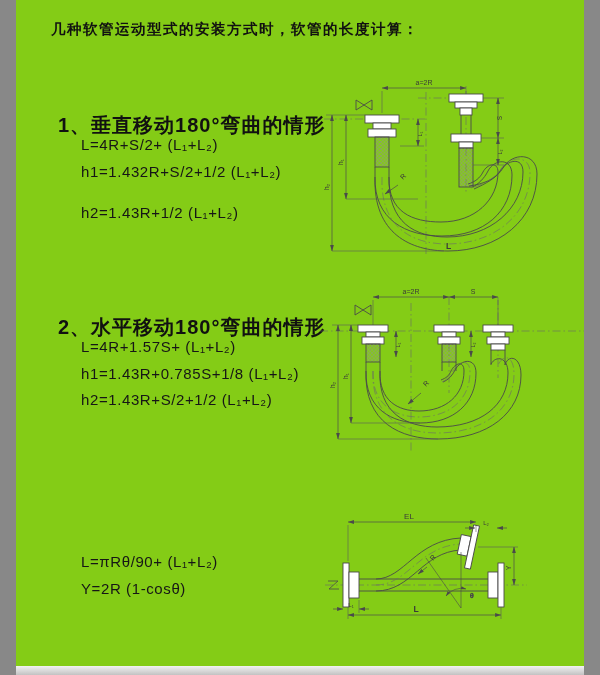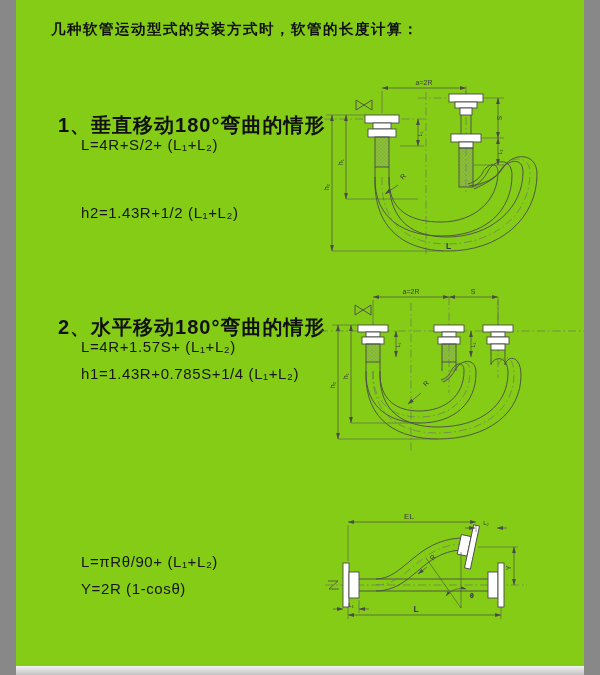--- a/index.html
+++ b/index.html
@@ -31,25 +31,27 @@
 </style>
 </head>
 <body>
 
 <div class="page">
 
   <div class="title">几种软管运动型式的安装方式时，软管的长度计算：</div>
 
   <div class="heading" style="top:112px">1、垂直移动180°弯曲的情形</div>
   <div class="formula" style="top:136px">L=4R+S/2+ (L₁+L₂)</div>
+  <div class="formula" style="top:163px">h1=1.432R+S/2+1/2 (L₁+L₂)</div>
   <div class="formula" style="top:204px">h2=1.43R+1/2 (L₁+L₂)</div>
 
   <div class="heading" style="top:314px">2、水平移动180°弯曲的情形</div>
   <div class="formula" style="top:338px">L=4R+1.57S+ (L₁+L₂)</div>
-  <div class="formula" style="top:365px">h1=1.43R+0.785S+1/4 (L₁+L₂)</div>
+  <div class="formula" style="top:365px">h1=1.43R+0.785S+1/8 (L₁+L₂)</div>
+  <div class="formula" style="top:391px">h2=1.43R+S/2+1/2 (L₁+L₂)</div>
 
   <div class="formula" style="top:553px">L=πRθ/90+ (L₁+L₂)</div>
   <div class="formula" style="top:580px">Y=2R (1-cosθ)</div>
 
   <svg class="diagram" style="left:302px;top:72px" width="288" height="186" viewBox="0 0 288 186">
     <defs>
       <marker id="a1" viewBox="0 0 8 6" refX="7.5" refY="3" markerWidth="9" markerHeight="7" orient="auto-start-reverse">
         <path d="M0,0.6 L8,3 L0,5.4 Z" fill="#4a4a4a"></path>
       </marker>
       <pattern id="bp1" width="3.5" height="3.5" patternUnits="userSpaceOnUse">

